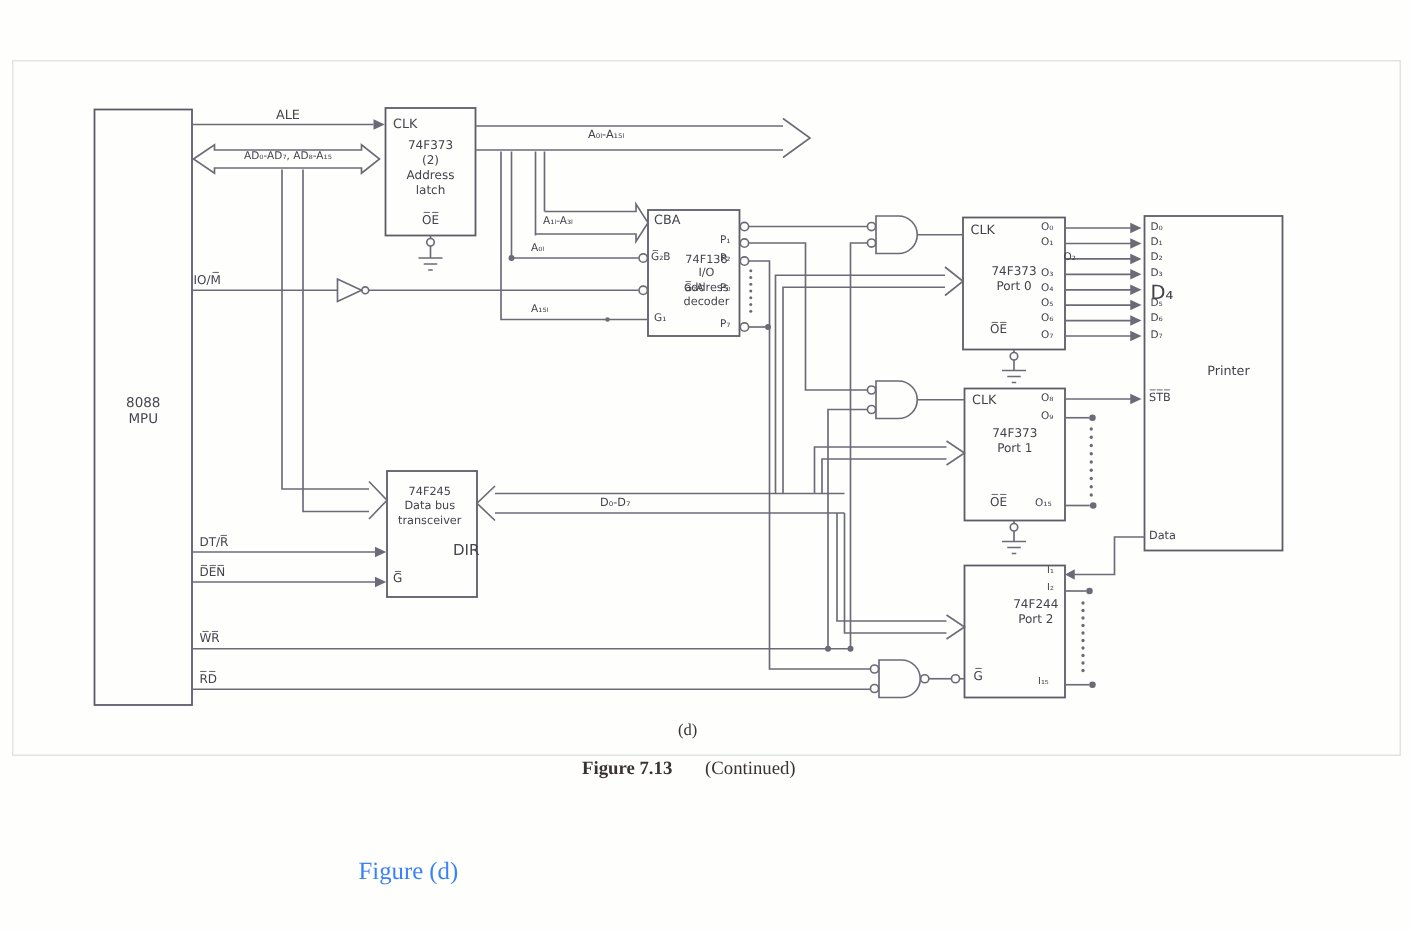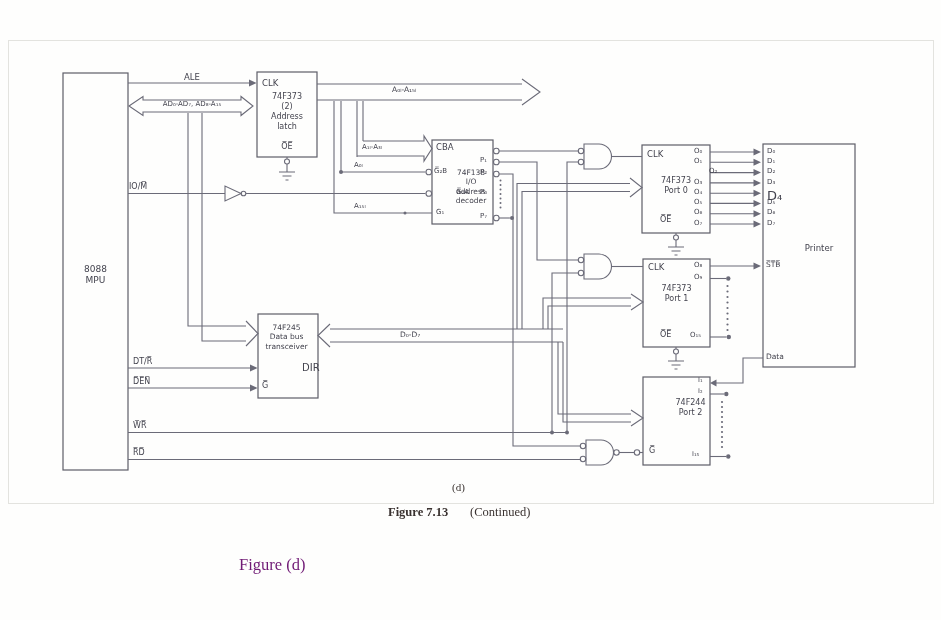--- a/index.html
+++ b/index.html
@@ -4,21 +4,21 @@
 <style>
   html,body{margin:0;padding:0;background:#ffffff;}
   #page{position:relative;width:941px;height:620px;background:#fefefd;overflow:hidden;
         font-family:"DejaVu Sans",sans-serif;color:#43434e;}
   #scanborder{position:absolute;left:8px;top:40px;width:924px;height:462px;
         border:1px solid #e3e3df;pointer-events:none;}
   svg{position:absolute;left:0;top:0;}
   .lbl{position:absolute;white-space:pre-line;line-height:1.25;color:#43434e;}
   .c{text-align:center;}
   .serif{font-family:"Liberation Serif","DejaVu Serif",serif;color:#3a3230;}
-  .hand{font-family:"Liberation Serif","DejaVu Serif",serif;color:#701a75;}
+  .hand{font-family:"Liberation Serif","DejaVu Serif",serif;color:#3b82f6;margin-top:16px;}
   .b{font-weight:bold;}
 </style>
 </head>
 <body>
 
 <div id="page">
   <div id="scanborder"></div>
 
   <svg width="941" height="620" viewBox="0 0 941 620">
 

